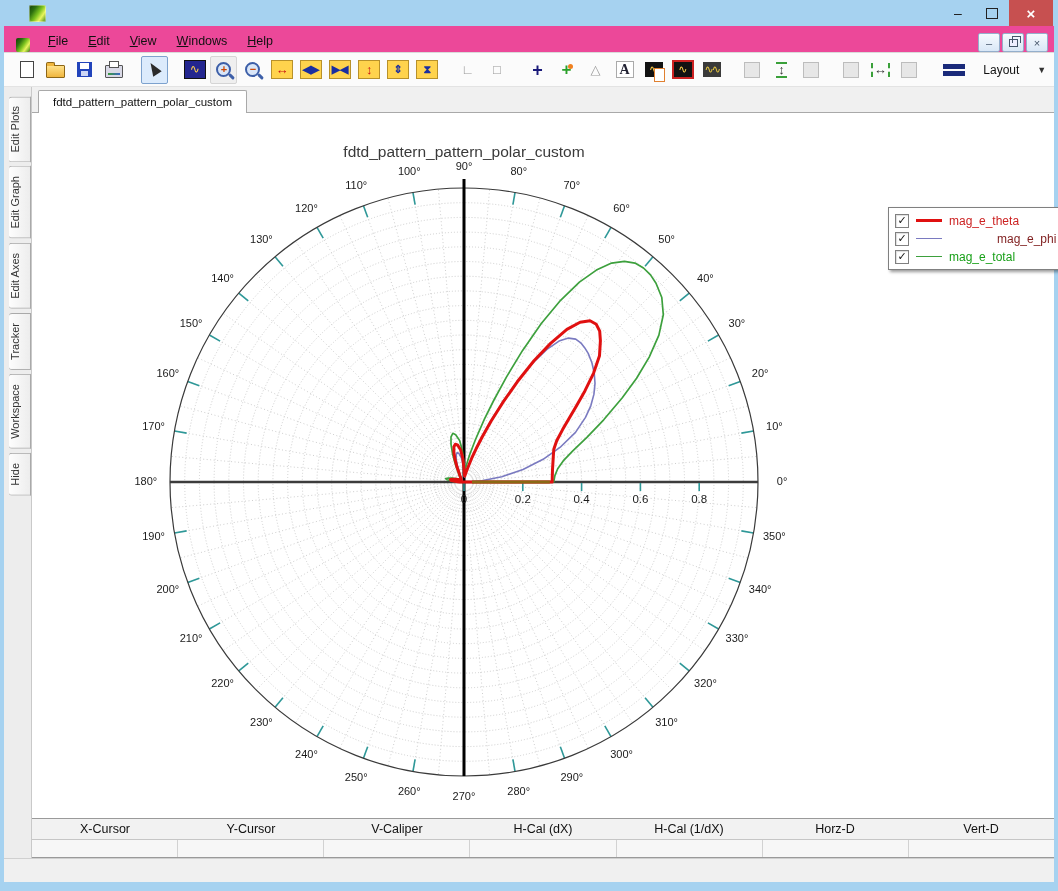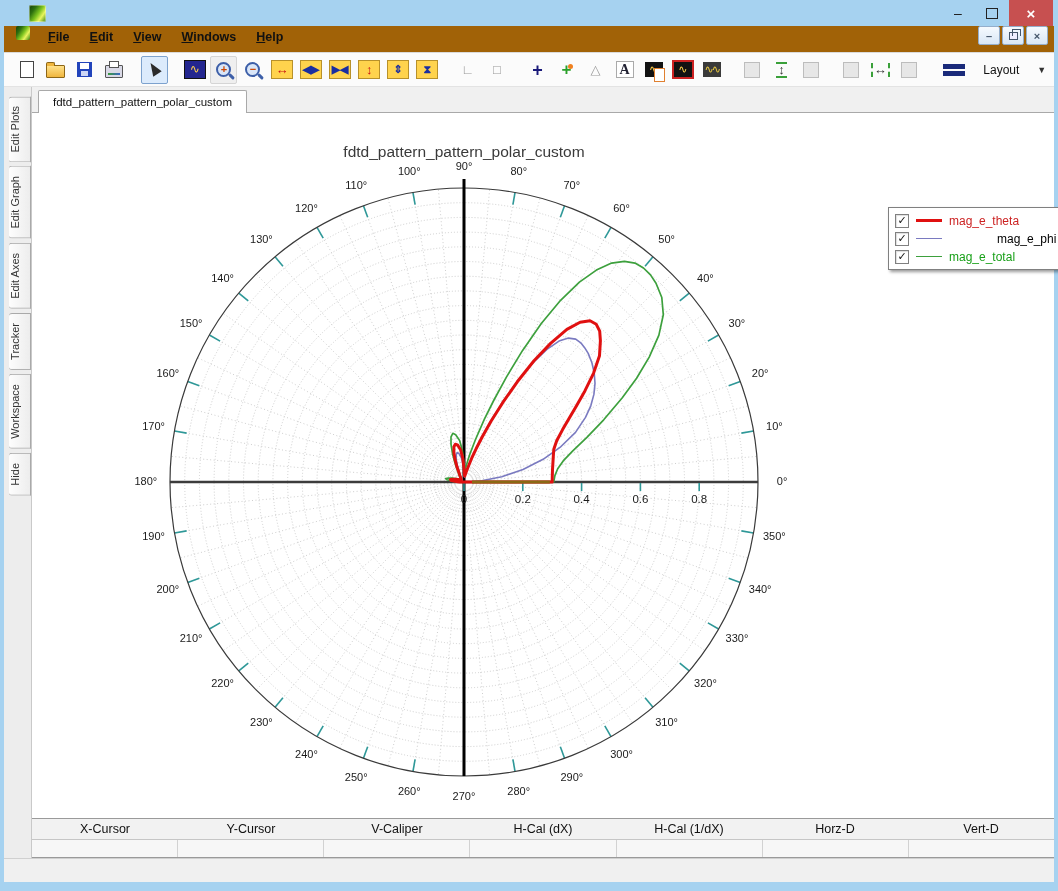--- a/index.html
+++ b/index.html
@@ -14,21 +14,21 @@
   .title-text{position:absolute;left:0;right:0;text-align:center;font-size:13px;color:#1b1b1b;}
   .win-controls{margin-left:auto;display:flex;align-items:center;height:26px;}
   .win-btn{width:34px;height:26px;display:flex;align-items:center;justify-content:center;
            font-size:14px;color:#222;cursor:default;}
   .win-btn.maxi span{width:10px;height:9px;border:1.5px solid #222;display:block;}
   .win-btn.close{width:44px;background:#C75050;color:#fff;font-size:15px;font-weight:bold;margin-right:5px;}
   
   .frame{position:absolute;left:0;top:26px;width:1058px;height:865px;box-sizing:border-box;
          border:0 solid #A6D2F0;border-width:0 4px 9px 4px;display:flex;flex-direction:column;background:#F0F0F0;}
   
-  .menubar{height:26px;background:#a16207;border-bottom:1px solid #DADADA;display:flex;align-items:flex-start;font-weight:bold;}
+  .menubar{height:26px;background:#ec4899;border-bottom:1px solid #DADADA;display:flex;align-items:flex-end;}
   .menu-doc-icon{width:14px;height:14px;border-radius:2px;margin:0 8px 0 12px;
             background:linear-gradient(125deg,#163f07 0%,#2d7010 28%,#7cc31f 52%,#e9f55e 72%,#2f7d10 100%);}
   .menu-item{padding:4px 10px;font-size:12.5px;color:#111;}
   .menu-item u{text-decoration:underline;}
   .mdi-controls{margin-left:auto;display:flex;gap:2px;margin-right:6px;}
   .mdi-btn{width:20px;height:17px;border:1px solid #94AECB;border-radius:2px;
            background:linear-gradient(#F6FAFE,#D9E7F6);display:flex;align-items:center;justify-content:center;
            font-size:11px;color:#44556a;position:relative;}
   .mdi-btn .rsq{width:7px;height:6px;border:1px solid #44556a;display:block;position:relative;background:#eef;}
   .mdi-btn .rsq:before{content:"";position:absolute;left:2px;top:-4px;width:7px;height:6px;border:1px solid #44556a;border-bottom:none;}
@@ -435,21 +435,21 @@
           </svg>
         <div class="legend" id="legend">
             <div class="leg-row">
               <span class="leg-check">✓</span>
               <span class="leg-line" style="border-top-color: rgb(224, 16, 16); border-top-width: 3px;"></span>
               <span class="leg-label" style="color: rgb(204, 34, 34);">mag_e_theta</span>
             </div>
             <div class="leg-row">
               <span class="leg-check">✓</span>
               <span class="leg-line" style="border-top-color: rgb(122, 122, 192); border-top-width: 1.6px;"></span>
-              <span class="leg-label" style="color: #000000; padding-left: 48px;">mag_e_phi</span>
+              <span class="leg-label" style="color: #7f1d1d; padding-left: 48px;">mag_e_phi</span>
             </div>
             <div class="leg-row">
               <span class="leg-check">✓</span>
               <span class="leg-line" style="border-top-color: rgb(61, 160, 61); border-top-width: 1.6px;"></span>
               <span class="leg-label" style="color: rgb(24, 160, 24);">mag_e_total</span>
             </div>
           </div>
       </div>
 
       <div class="readout">

